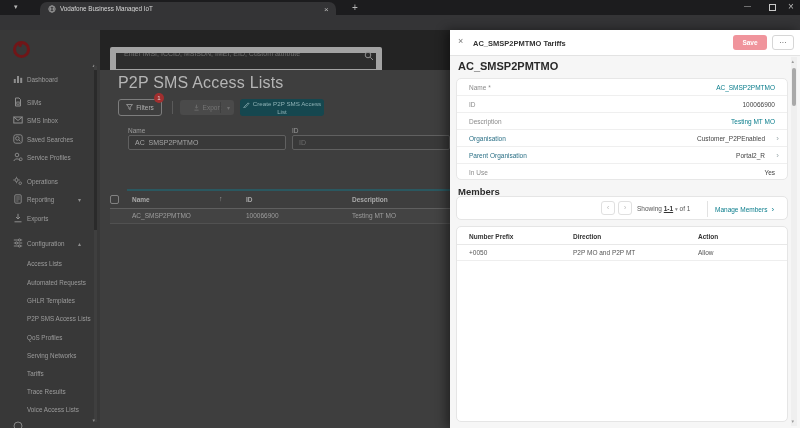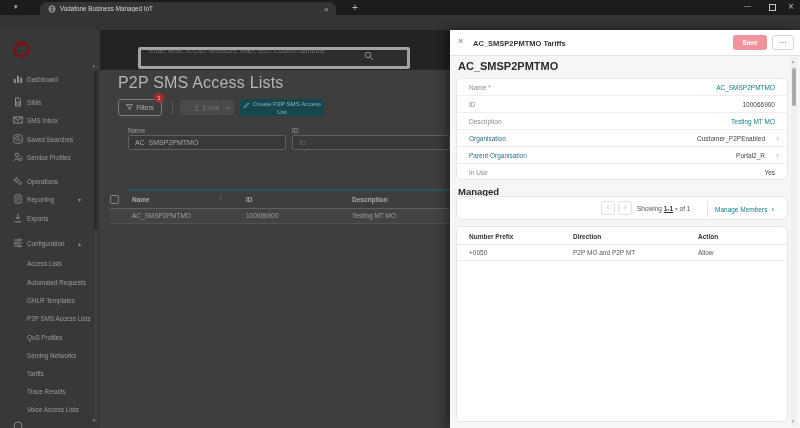--- a/index.html
+++ b/index.html
@@ -40,22 +40,22 @@
   .nav-item svg { position:absolute; left:13px; top:1px; }
   .nav-item .lbl { position:absolute; left:27px; top:2.5px; font-size:6.3px; white-space:nowrap; }
   .nav-item .chev { position:absolute; left:78px; top:2.5px; font-size:6px; color:#8d8d8d; }
   .sb-track { left:94px; top:66px; width:3px; height:356px; background:#3f3f3f; }
   .sb-thumb { left:94px; top:70px; width:3px; height:160px; background:#2a2a2a; }
   .sb-arrow { left:92.5px; font-size:5px; color:#888; }
 
   
   .topbar { left:100px; top:30px; width:700px; height:40px; background:#232323; }
   .search-input { left:110px; top:47px; width:272px; height:18px; background:#2d2d2d;
-                  border:3px solid #a3a3a3; border-radius:2px; color:#a5a5a5;
-                  font-size:7px; padding:0 20px 16px 8px; outline:none;margin-left:28px; }
+                  border:6px solid #a3a3a3; border-radius:2px; color:#a5a5a5;
+                  font-size:7px; padding:0 20px 16px 8px; outline:none; }
   .search-input::placeholder { color:#6f6f6f; }
   .search-icon { left:364px; top:51px; }
 
   
   .content-bg { left:100px; top:70px; width:700px; height:358px; background:#3e3e3e; }
   .page-title { left:118px; top:74px; font-size:16px; color:#b5b5b5; letter-spacing:.2px; }
   .btn-filters { left:118px; top:99px; width:44px; height:17px; background:transparent;
                  border:1px solid #7d7d7d; border-radius:3px; color:#b0b0b0; font-size:6.5px; }
   .badge { left:154px; top:93px; width:10px; height:10px; border-radius:50%;
            background:#a12f2f; color:#e8d4d4; font-size:6px; text-align:center; line-height:10px; }
@@ -373,21 +373,21 @@
     <span class="dlabel link">Parent Organisation</span>
     <span class="dvalue haschev">Portal2_R</span>
     <span class="dchev">›</span>
   </div>
   <div class="drow" style="top:85px;border-bottom:none;">
     <span class="dlabel">In Use</span>
     <span class="dvalue">Yes</span>
   </div>
 </div>
 
-<span class="abs members-h">Managed</span>
+<span class="abs members-h">Members</span>
 
 <div class="abs mtoolbar">
   <div class="pgbtn" style="left:144px;">‹</div>
   <div class="pgbtn" style="left:161px;">›</div>
   <span class="showing"><span>Showing</span> <b>1-1</b> <span class="chev">▾</span> <span>of 1</span></span>
   <div class="tooldiv"></div>
   <span class="manage"><span>Manage Members</span><span class="chev">›</span></span>
 </div>
 
 <div class="abs mtable">

